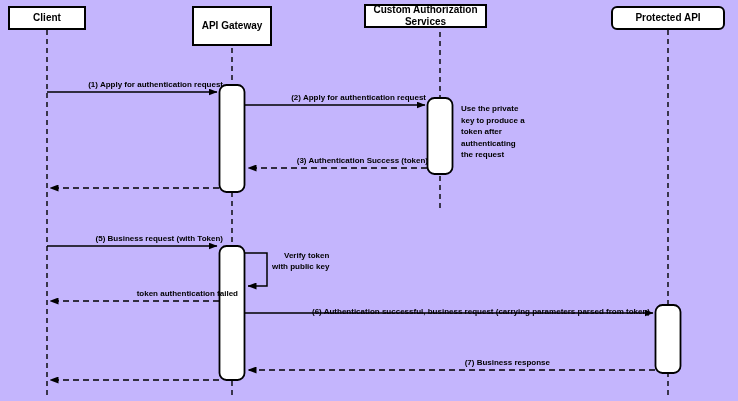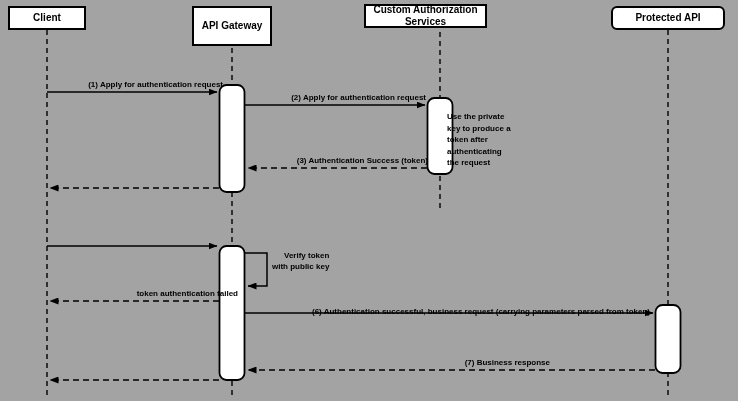--- a/index.html
+++ b/index.html
@@ -1,16 +1,16 @@
 <!DOCTYPE html>
 <html><head>
 <meta charset="utf-8">
 <style>
   html,body{margin:0;padding:0;background:#ffffff;}
-  .stage{position:relative;width:738px;height:401px;background:#a3a3a3;overflow:hidden;
+  .stage{position:relative;width:738px;height:401px;background:#c4b5fd;overflow:hidden;
          font-family:"Liberation Sans",sans-serif;}
   .canvas{position:absolute;left:0;top:0;}
   .actor-box{position:absolute;box-sizing:border-box;border:2px solid #000000;background:#ffffff;
              display:flex;align-items:center;justify-content:center;text-align:center;
              font-weight:bold;font-size:10px;line-height:12px;color:#000000;padding:0 2px;}
   .msg-label{position:absolute;font-weight:bold;font-size:8px;color:#000000;
              text-align:right;white-space:nowrap;line-height:11px;}
   .note{position:absolute;font-weight:bold;font-size:8px;color:#000000;text-align:left;
         white-space:pre-line;line-height:11.5px;}
   .self-label{position:absolute;font-weight:bold;font-size:8px;color:#000000;text-align:right;
@@ -59,25 +59,26 @@
   <div class="actor-box" style="left:364px;top:4px;width:123px;height:24px;">
     <span>Custom Authorization Services</span>
   </div>
   <div class="actor-box" style="left:611px;top:6px;width:114px;height:24px;border-radius:6px;">
     <span>Protected API</span>
   </div>
 
   <div class="msg-label" style="left:43px;top:79px;width:180px;">(1) Apply for authentication request</div>
   <div class="msg-label" style="left:246px;top:92px;width:180px;">(2) Apply for authentication request</div>
   <div class="msg-label" style="left:248px;top:155px;width:180px;">(3) Authentication Success (token)</div>
+  <div class="msg-label" style="left:43px;top:233px;width:180px;">(5) Business request (with Token)</div>
   <div class="self-label" style="left:272px;top:250px;">Verify token
 with public key</div>
   <div class="msg-label" style="left:58px;top:288px;width:180px;">token authentication failed</div>
   <div class="msg-label" style="left:250px;top:300px;width:400px;margin-top:6px;">(6) Authentication successful, business request (carrying parameters parsed from token)</div>
   <div class="msg-label" style="left:350px;top:357px;width:200px;">(7) Business response</div>
 
-  <div class="note" style="left:447px;top:103px;width:92px;margin-top:8px;">Use the private
+  <div class="note" style="left:461px;top:103px;width:92px;">Use the private
 key to produce a
 token after
 authenticating
 the request</div>
 
 </div>
 
 </body></html>

